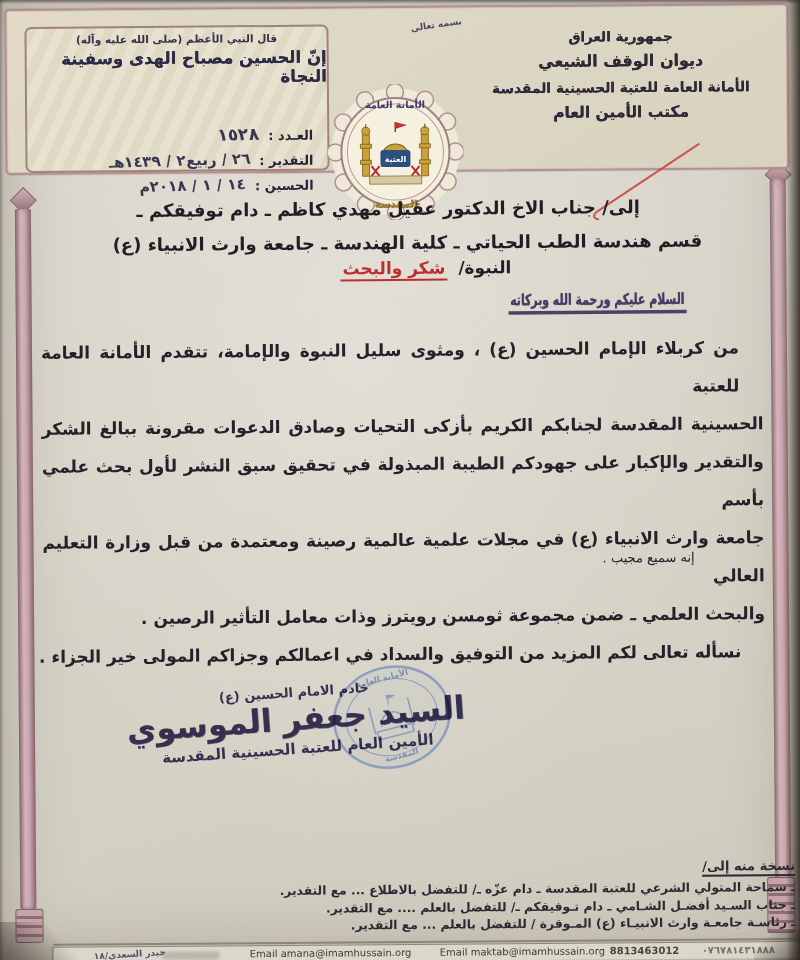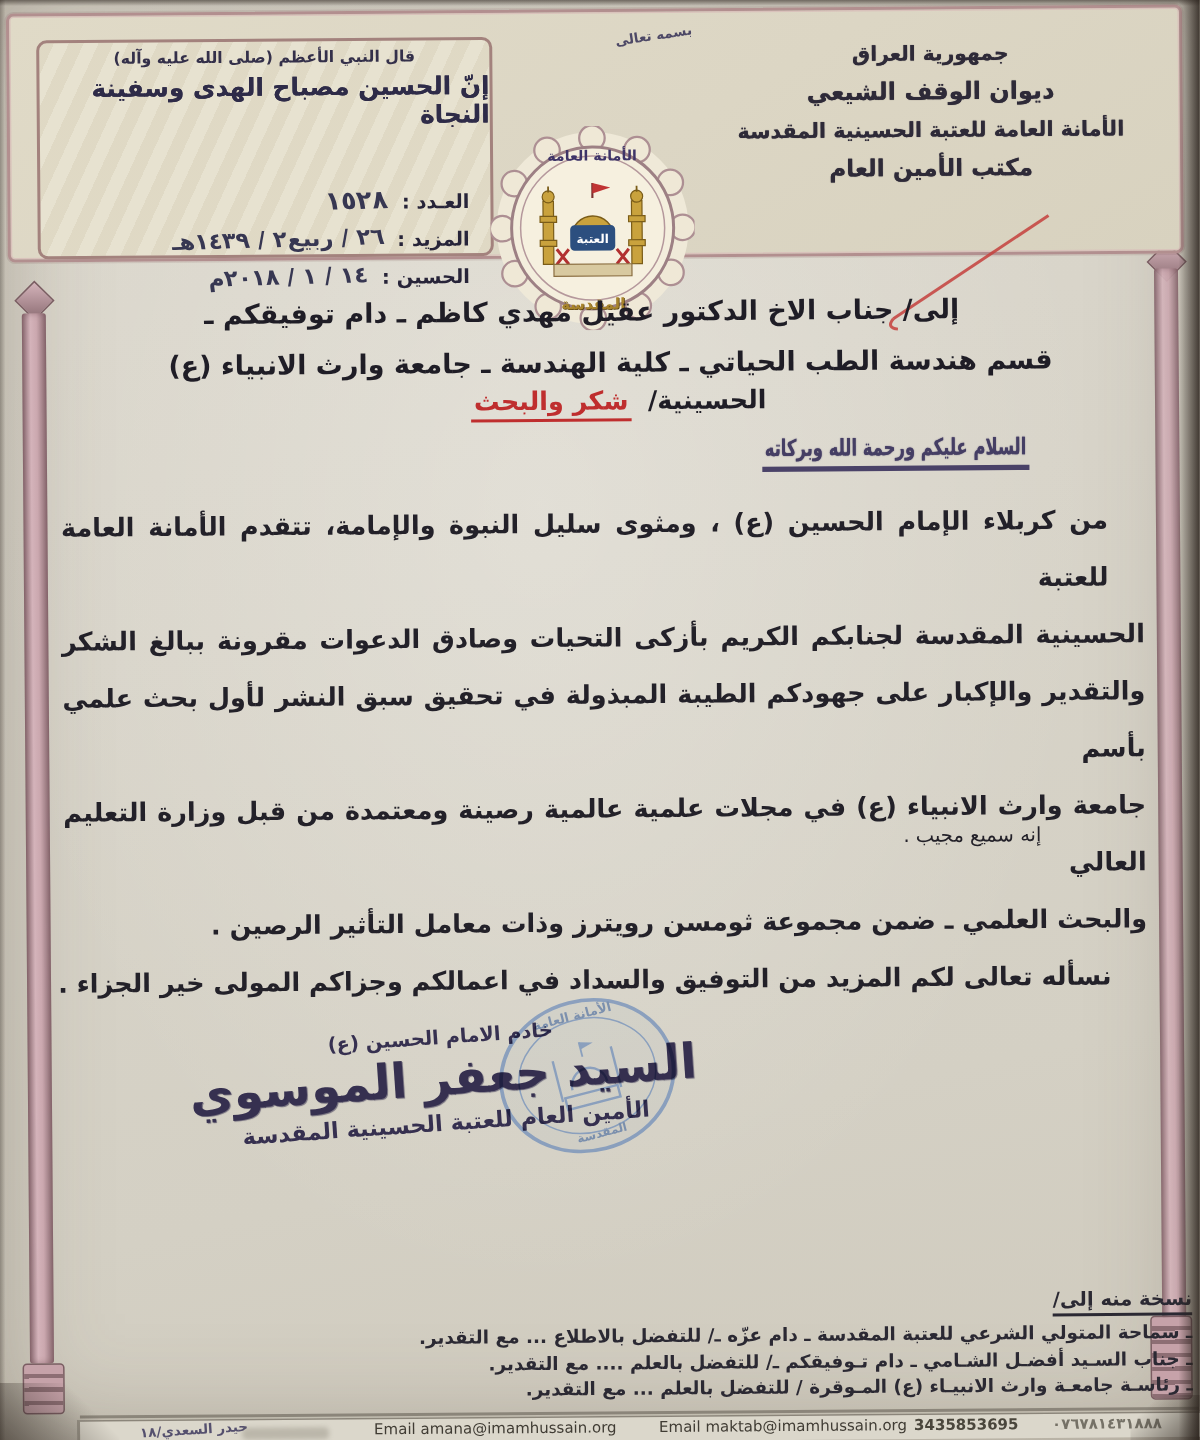--- a/index.html
+++ b/index.html
@@ -131,21 +131,21 @@
     <div class="hframe">
       <div class="hbox-left">
         <div class="hadith-small">قال النبي الأعظم (صلى الله عليه وآله)</div>
         <div class="hadith-main">إنّ الحسين مصباح الهدى وسفينة النجاة</div>
         <div class="hfields">
           <div class="hfrow first">
             <span class="lbl">العـدد :</span>
             <span class="val">١٥٢٨</span>
           </div>
           <div class="hfrow">
-            <span class="lbl">المزيد :</span>
+            <span class="lbl">التقدير :</span>
             <span class="val">٢٦ / ربيع٢ / ١٤٣٩هـ</span>
           </div>
           <div class="hfrow">
             <span class="lbl">الحسين :</span>
             <span class="val">١٤ / ١ / ٢٠١٨م</span>
           </div>
         </div>
       </div>
       <div class="basmala">بسمه تعالى</div>
       <div class="org-stack">
@@ -209,21 +209,21 @@
     </div>
 
     <svg class="redmark" viewBox="0 0 124 84">
       <path d="M10 76 q-5 6 3 7" fill="none" stroke="#c5403c" stroke-width="2" opacity=".85"></path>
       <line x1="10" y1="76" x2="114" y2="8" stroke="#c5403c" stroke-width="2" opacity=".85"></line>
     </svg>
 
     <div class="to-line">إلى/ جناب الاخ الدكتور عقيل مهدي كاظم ـ دام توفيقكم ـ</div>
     <div class="dept-line">قسم هندسة الطب الحياتي ـ كلية الهندسة ـ جامعة وارث الانبياء (ع)</div>
     <div class="subject-line">
-      <span>الحسينية/</span>
+      <span>النبوة/</span>
       <span class="subject-value">شكر والبحث</span>
     </div>
     <div class="salutation">السلام عليكم ورحمة الله وبركاته</div>
 
     <div class="body-par">
       <div class="bl just indent">من كربلاء الإمام الحسين (ع) ، ومثوى سليل النبوة والإمامة، تتقدم الأمانة العامة للعتبة</div>
       <div class="bl just">الحسينية المقدسة لجنابكم الكريم بأزكى التحيات وصادق الدعوات مقرونة ببالغ الشكر</div>
       <div class="bl just">والتقدير والإكبار على جهودكم الطيبة المبذولة في تحقيق سبق النشر لأول بحث علمي بأسم</div>
       <div class="bl just">جامعة وارث الانبياء (ع) في مجلات علمية عالمية رصينة ومعتمدة من قبل وزارة التعليم العالي</div>
       <div class="bl">والبحث العلمي ـ ضمن مجموعة ثومسن رويترز وذات معامل التأثير الرصين .</div>
@@ -259,21 +259,21 @@
       <div class="cc-item">ـ سماحة المتولي الشرعي للعتبة المقدسة ـ دام عزّه ـ/ للتفضل بالاطلاع ... مع التقدير.</div>
       <div class="cc-item">ـ جناب السـيد أفضـل الشـامي ـ دام تـوفيقكم ـ/ للتفضل بالعلم .... مع التقدير.</div>
       <div class="cc-item">ـ رئاسـة جامعـة وارث الانبيـاء (ع) المـوقرة / للتفضل بالعلم ... مع التقدير.</div>
     </div>
 
     <div class="footer">
       <span class="f-note">حيدر السعدي/١٨</span>
       <span class="f-smudge"></span>
       <span class="f-email1">Email amana@imamhussain.org</span>
       <span class="f-email2">Email maktab@imamhussain.org</span>
-      <span class="f-phone1">3435853695</span>
+      <span class="f-phone1">8813463012</span>
       <span class="f-phone2">٠٧٦٧٨١٤٣١٨٨٨</span>
     </div>
 
   </div>
 
   <div class="edge right"></div>
   <div class="edge top"></div>
   <div class="edge left"></div>
   <div class="edge bl"></div>
   <div class="edge br"></div>

